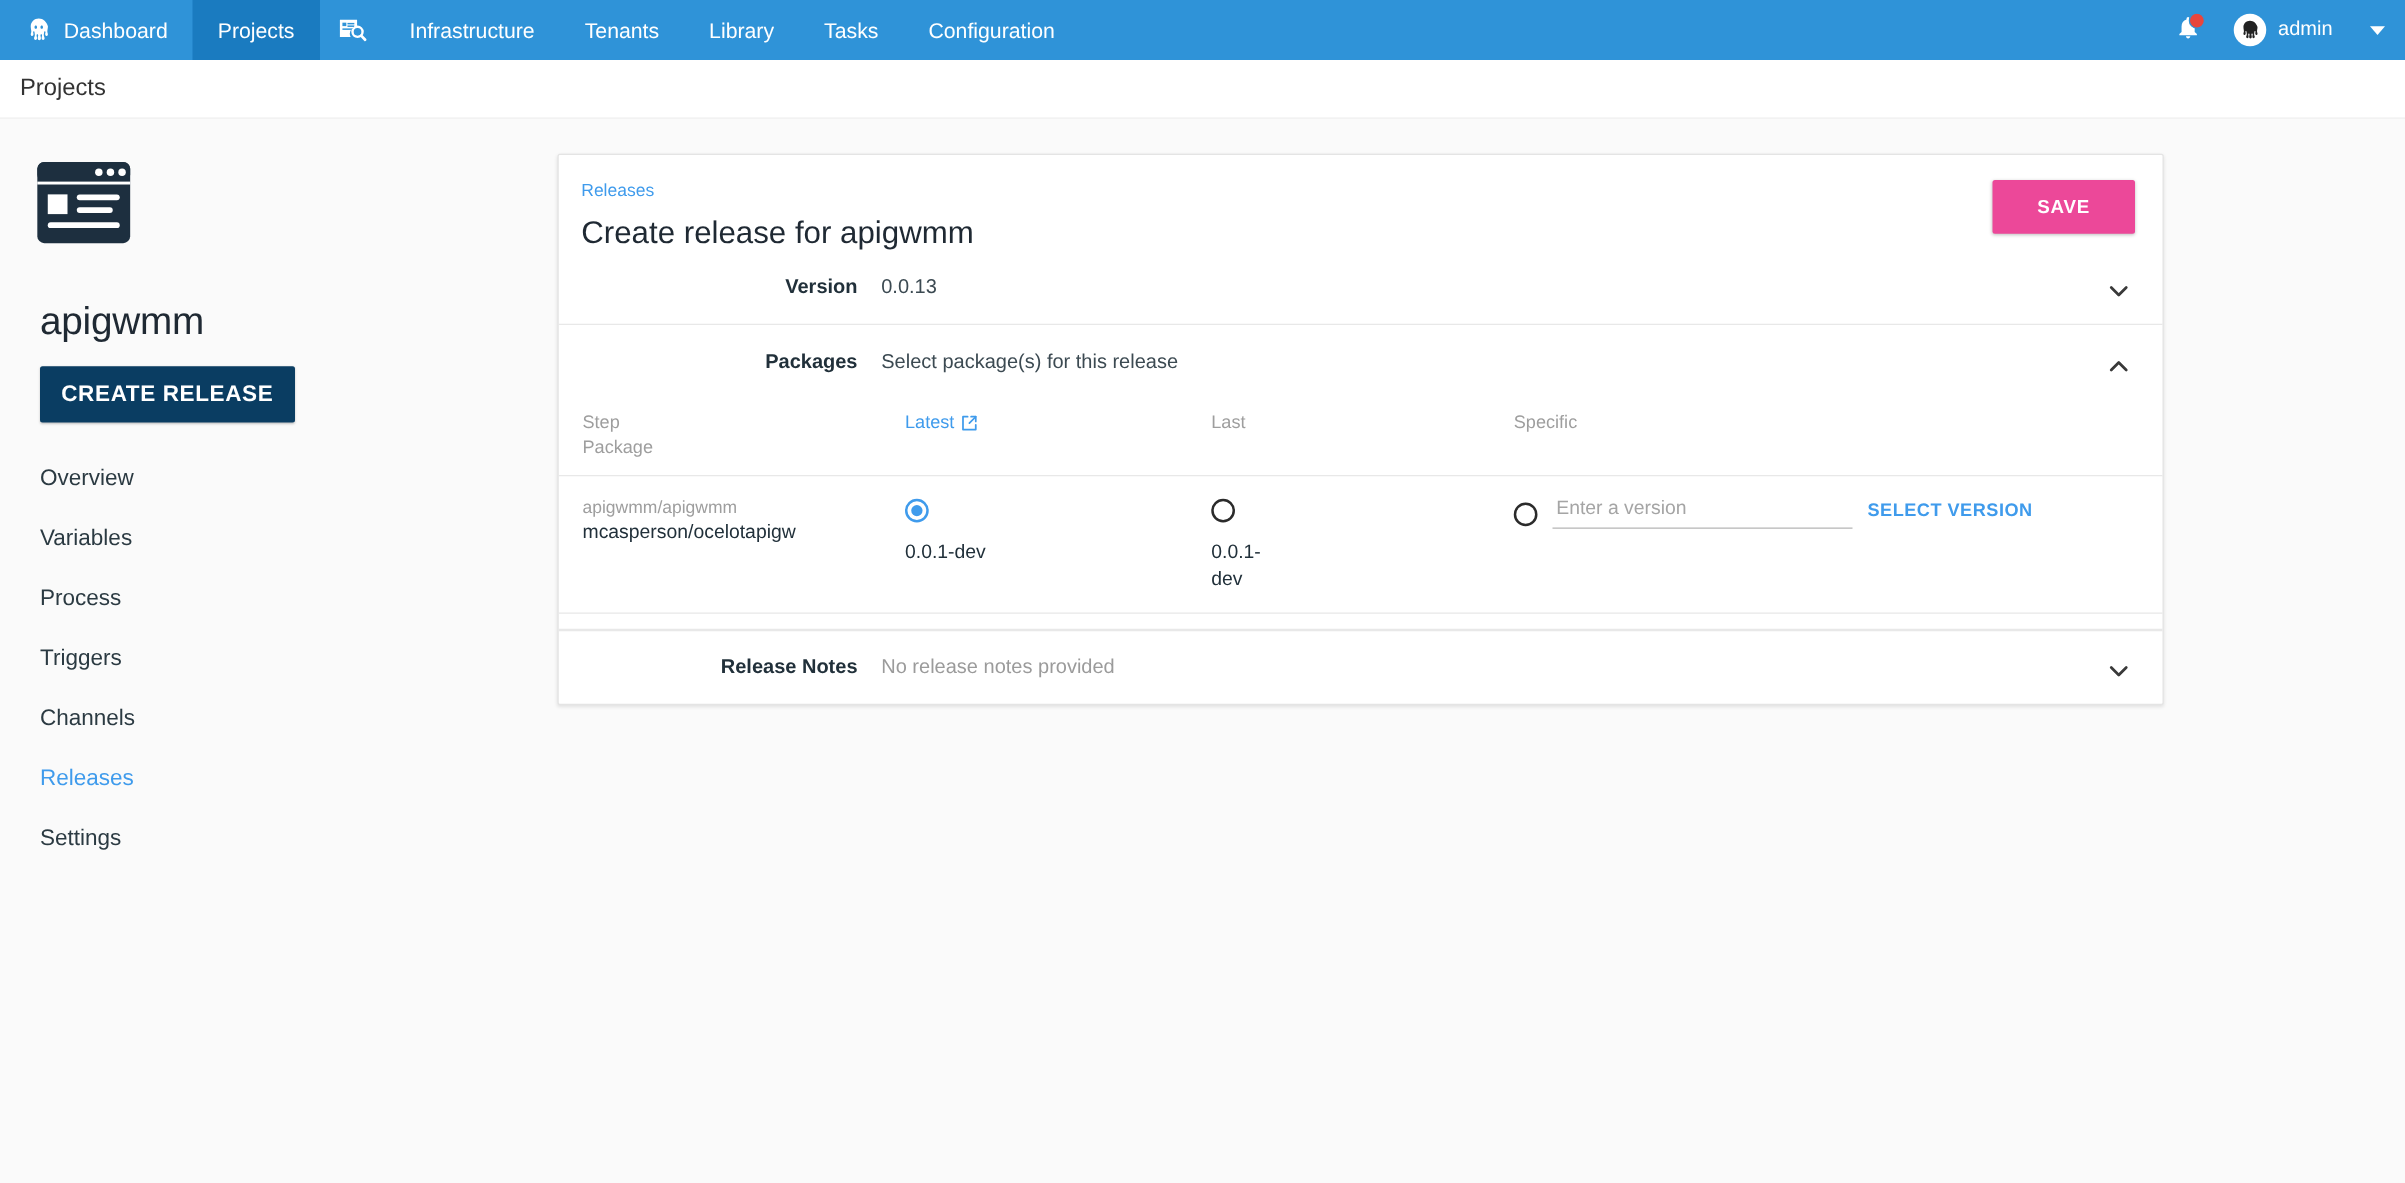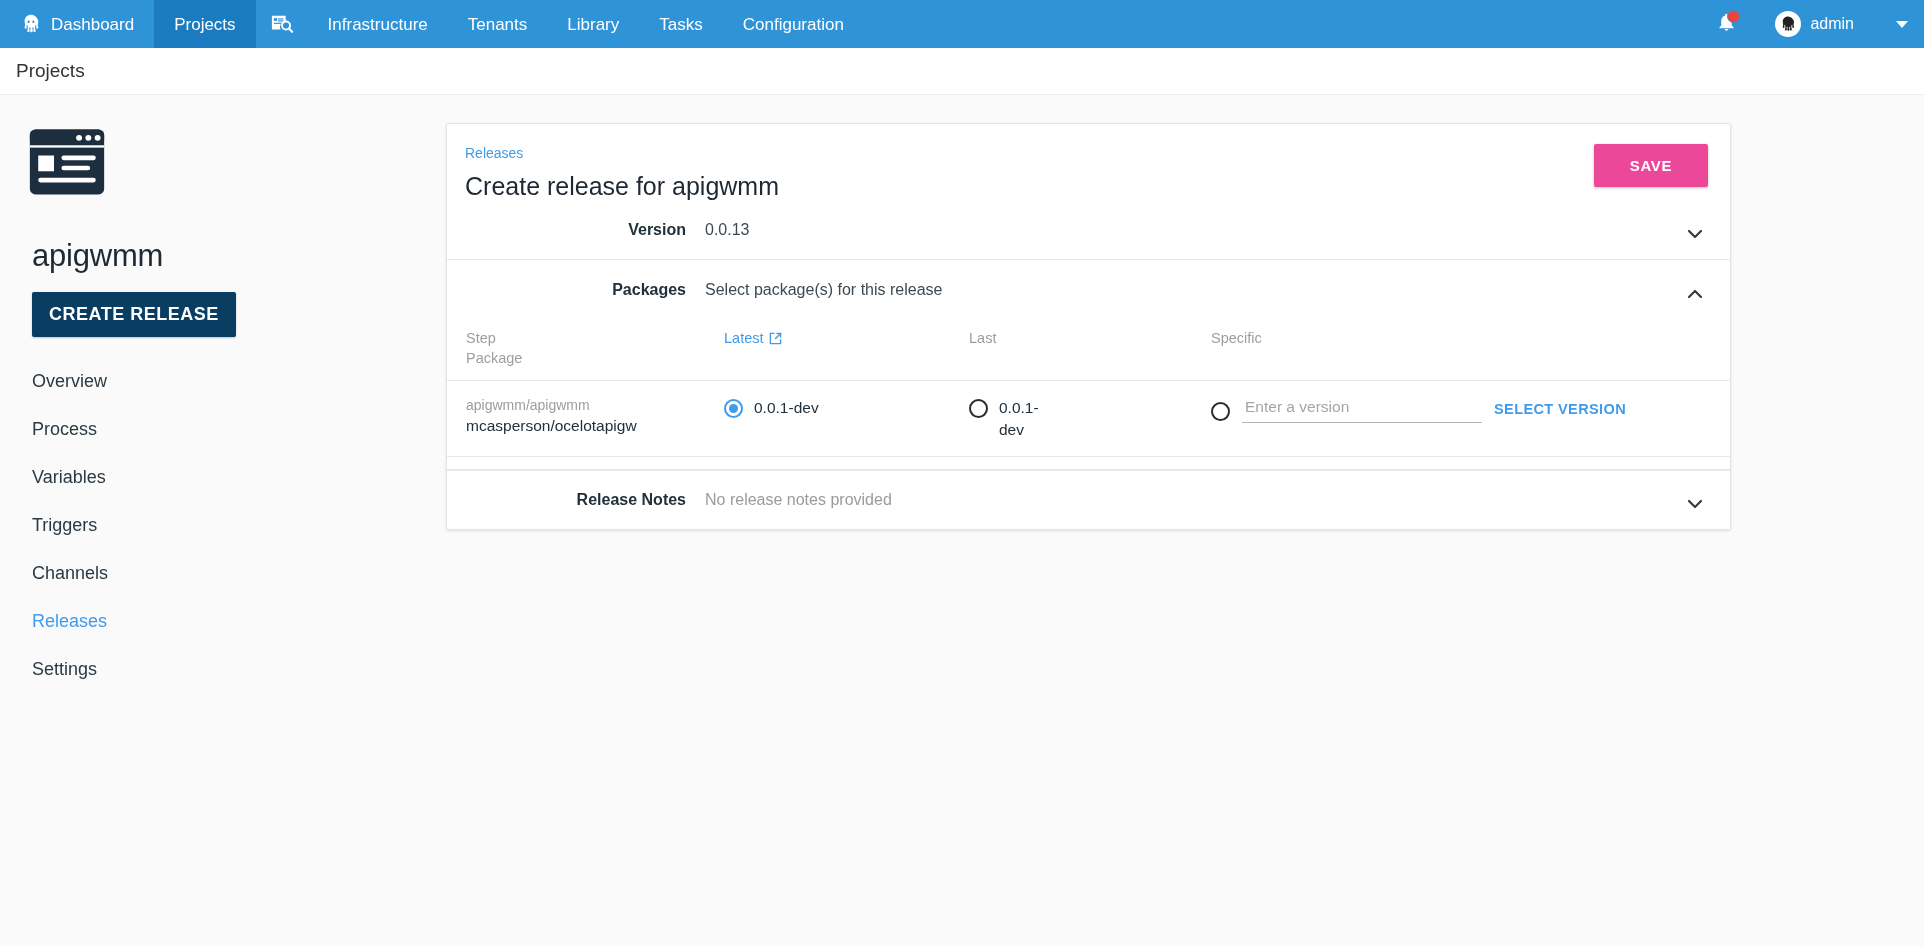--- a/index.html
+++ b/index.html
@@ -35,21 +35,21 @@
   .nav-item.active { background: #1a7bc0; }
   .nav-item.icon-only { padding: 0 14px; }
 
   .octo-logo { width: 22px; height: 22px; display: block; }
   .search-doc { width: 24px; height: 22px; display: block; }
 
   .nav-right {
     margin-left: auto;
     display: flex;
     align-items: center;
-    gap: 12px;
+    gap: 0px;
     padding-right: 16px;
   }
   .bell-wrap {
     position: relative;
     width: 46px; height: 48px;
     display: flex; align-items: center; justify-content: center;
     cursor: pointer;
   }
   .bell-badge {
     position: absolute;
@@ -279,20 +279,21 @@
   }
   .pkg-name {
     font-size: 15.5px;
     color: #21303a;
     line-height: 1.45;
   }
   .radio-cell {
     display: flex;
     align-items: flex-start;
     gap: 11px;
+    flex-direction: column;
   }
   .radio {
     width: 19px; height: 19px;
     flex: 0 0 19px;
     border-radius: 50%;
     border: 2px solid #2b2b2b;
     background: #fff;
     margin-top: 4px;
     cursor: pointer;
     position: relative;
@@ -443,22 +444,22 @@
         <rect x="11" y="54" width="62" height="5" rx="2.5" fill="#ffffff"></rect>
       </svg>
     </span>
 
     <div class="proj-title">apigwmm</div>
 
     <button class="create-release-btn">CREATE RELEASE</button>
 
     <nav class="side-nav">
       <a class="side-link">Overview</a>
+      <a class="side-link">Variables</a>
       <a class="side-link">Process</a>
-      <a class="side-link">Variables</a>
       <a class="side-link">Triggers</a>
       <a class="side-link">Channels</a>
       <a class="side-link active">Releases</a>
       <a class="side-link">Settings</a>
     </nav>
   </div>
 
   <div class="main-col">
     <div class="card">
 

